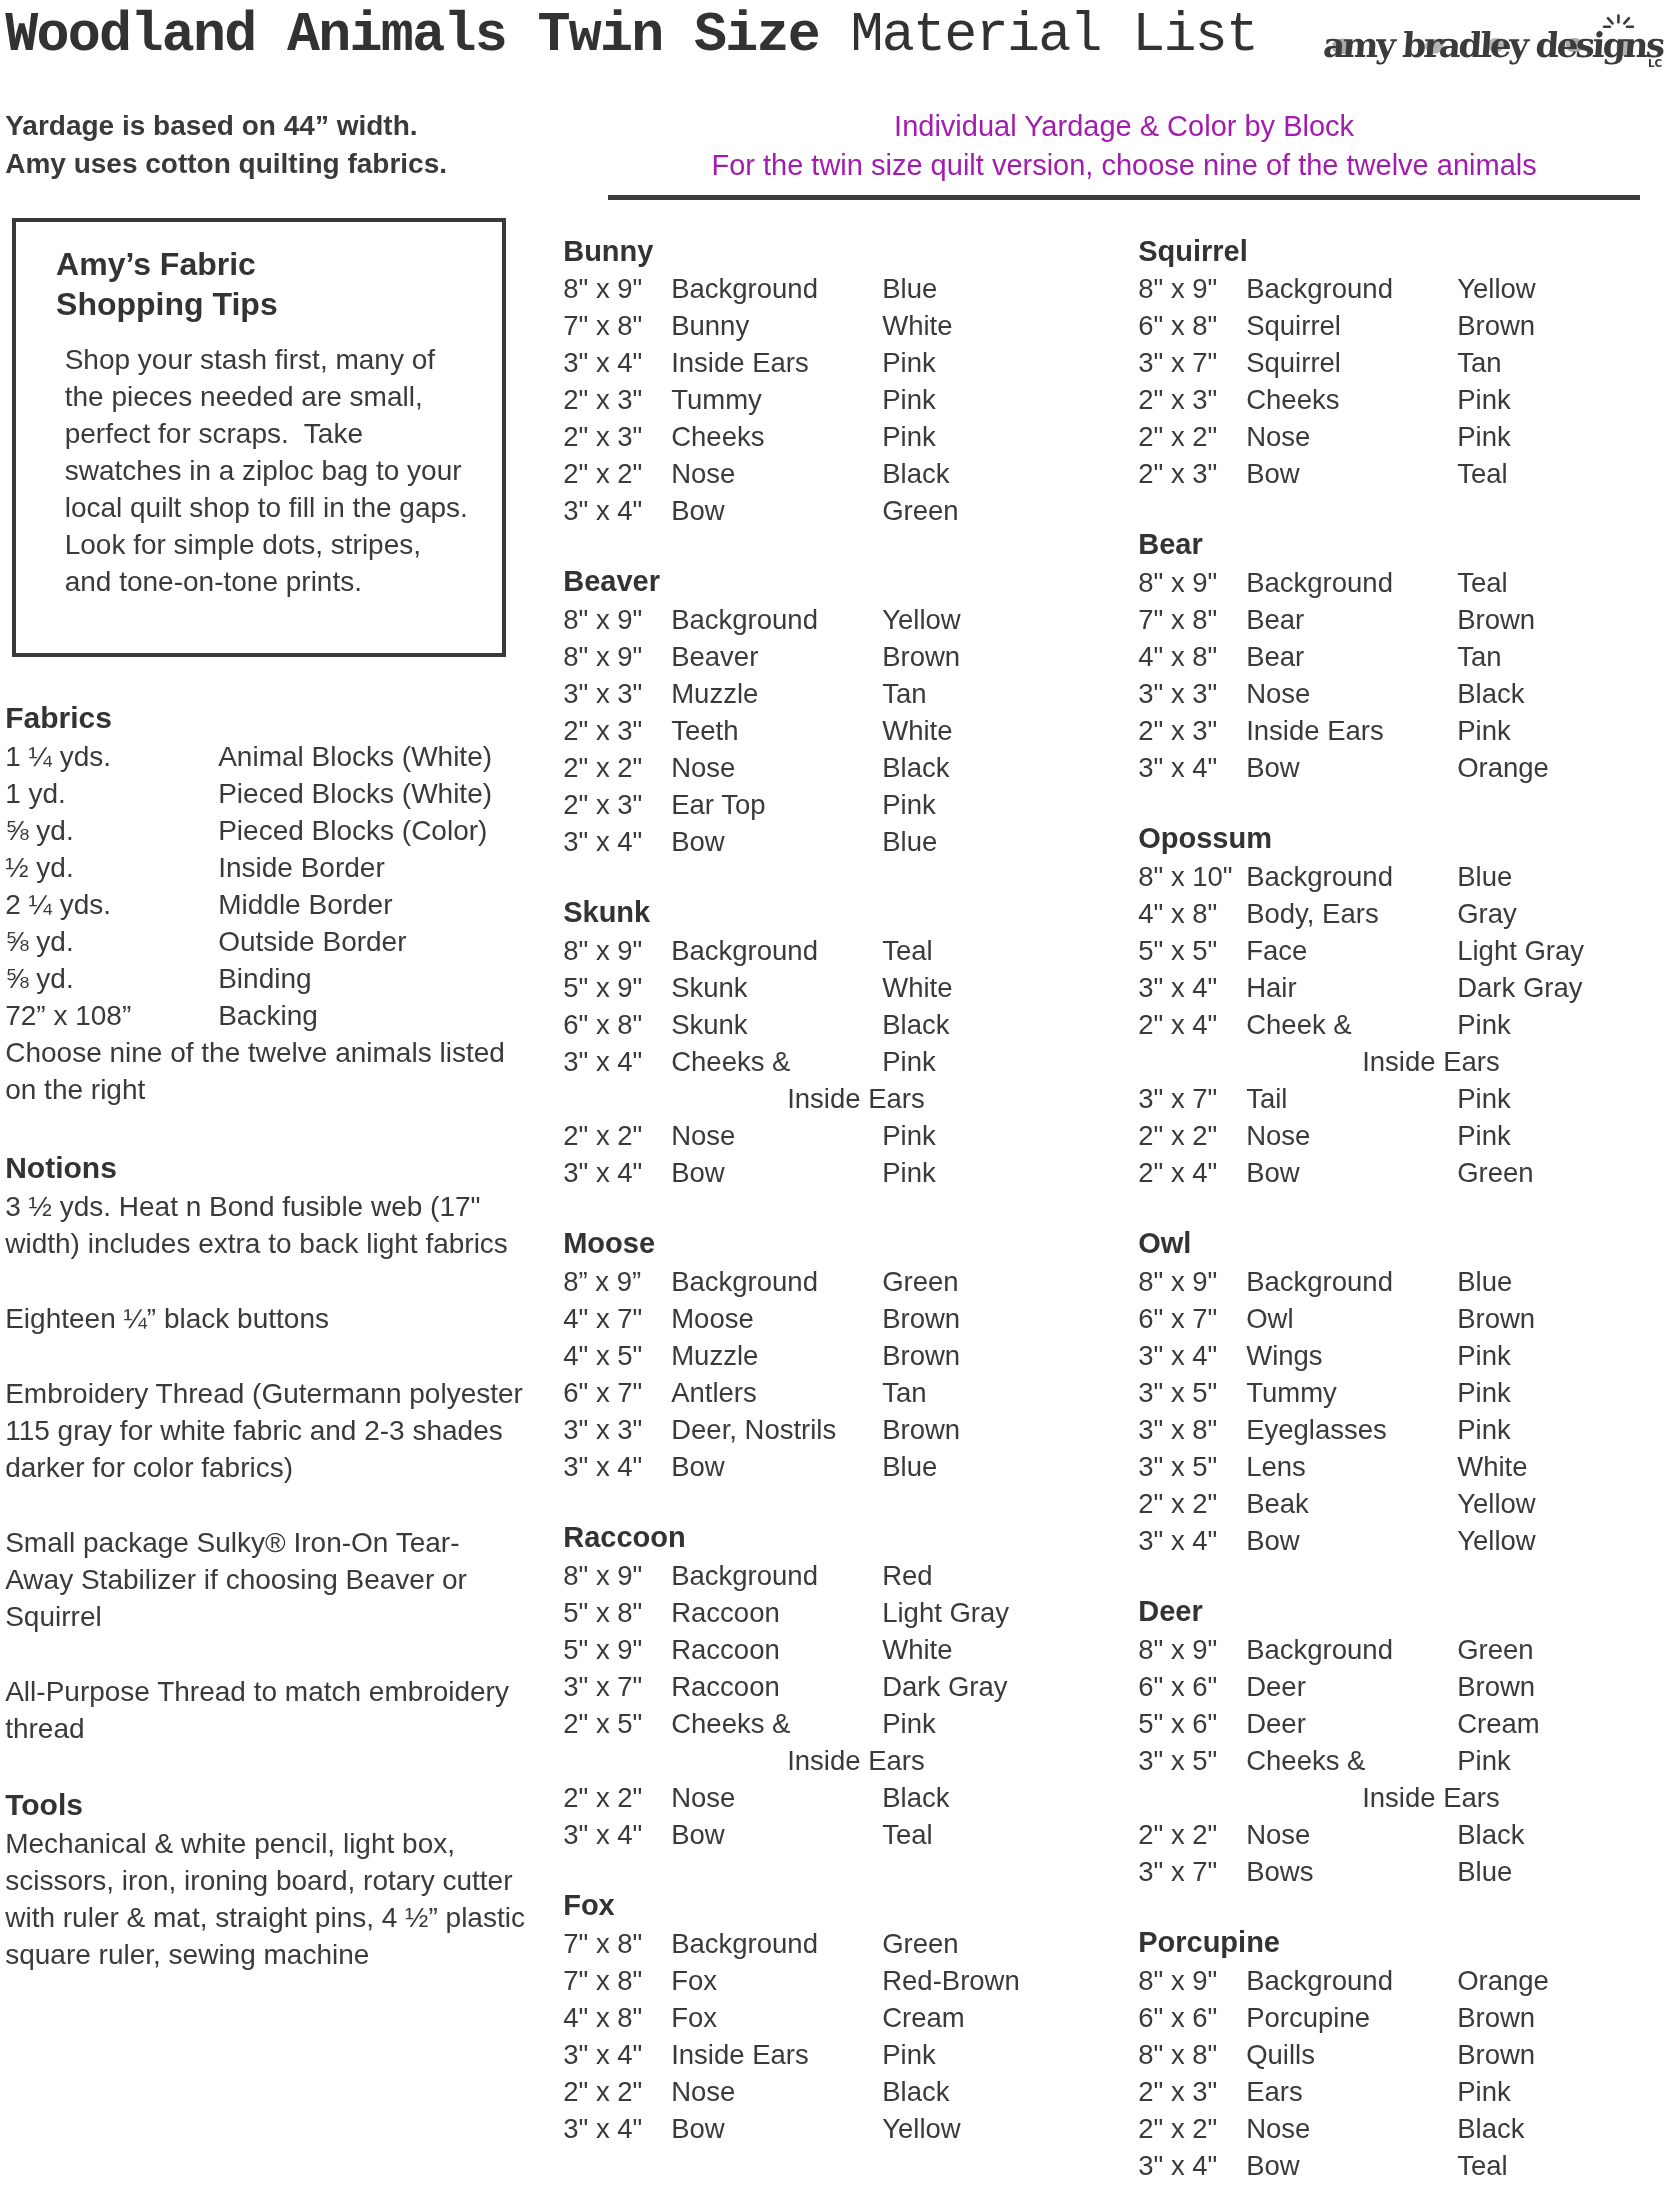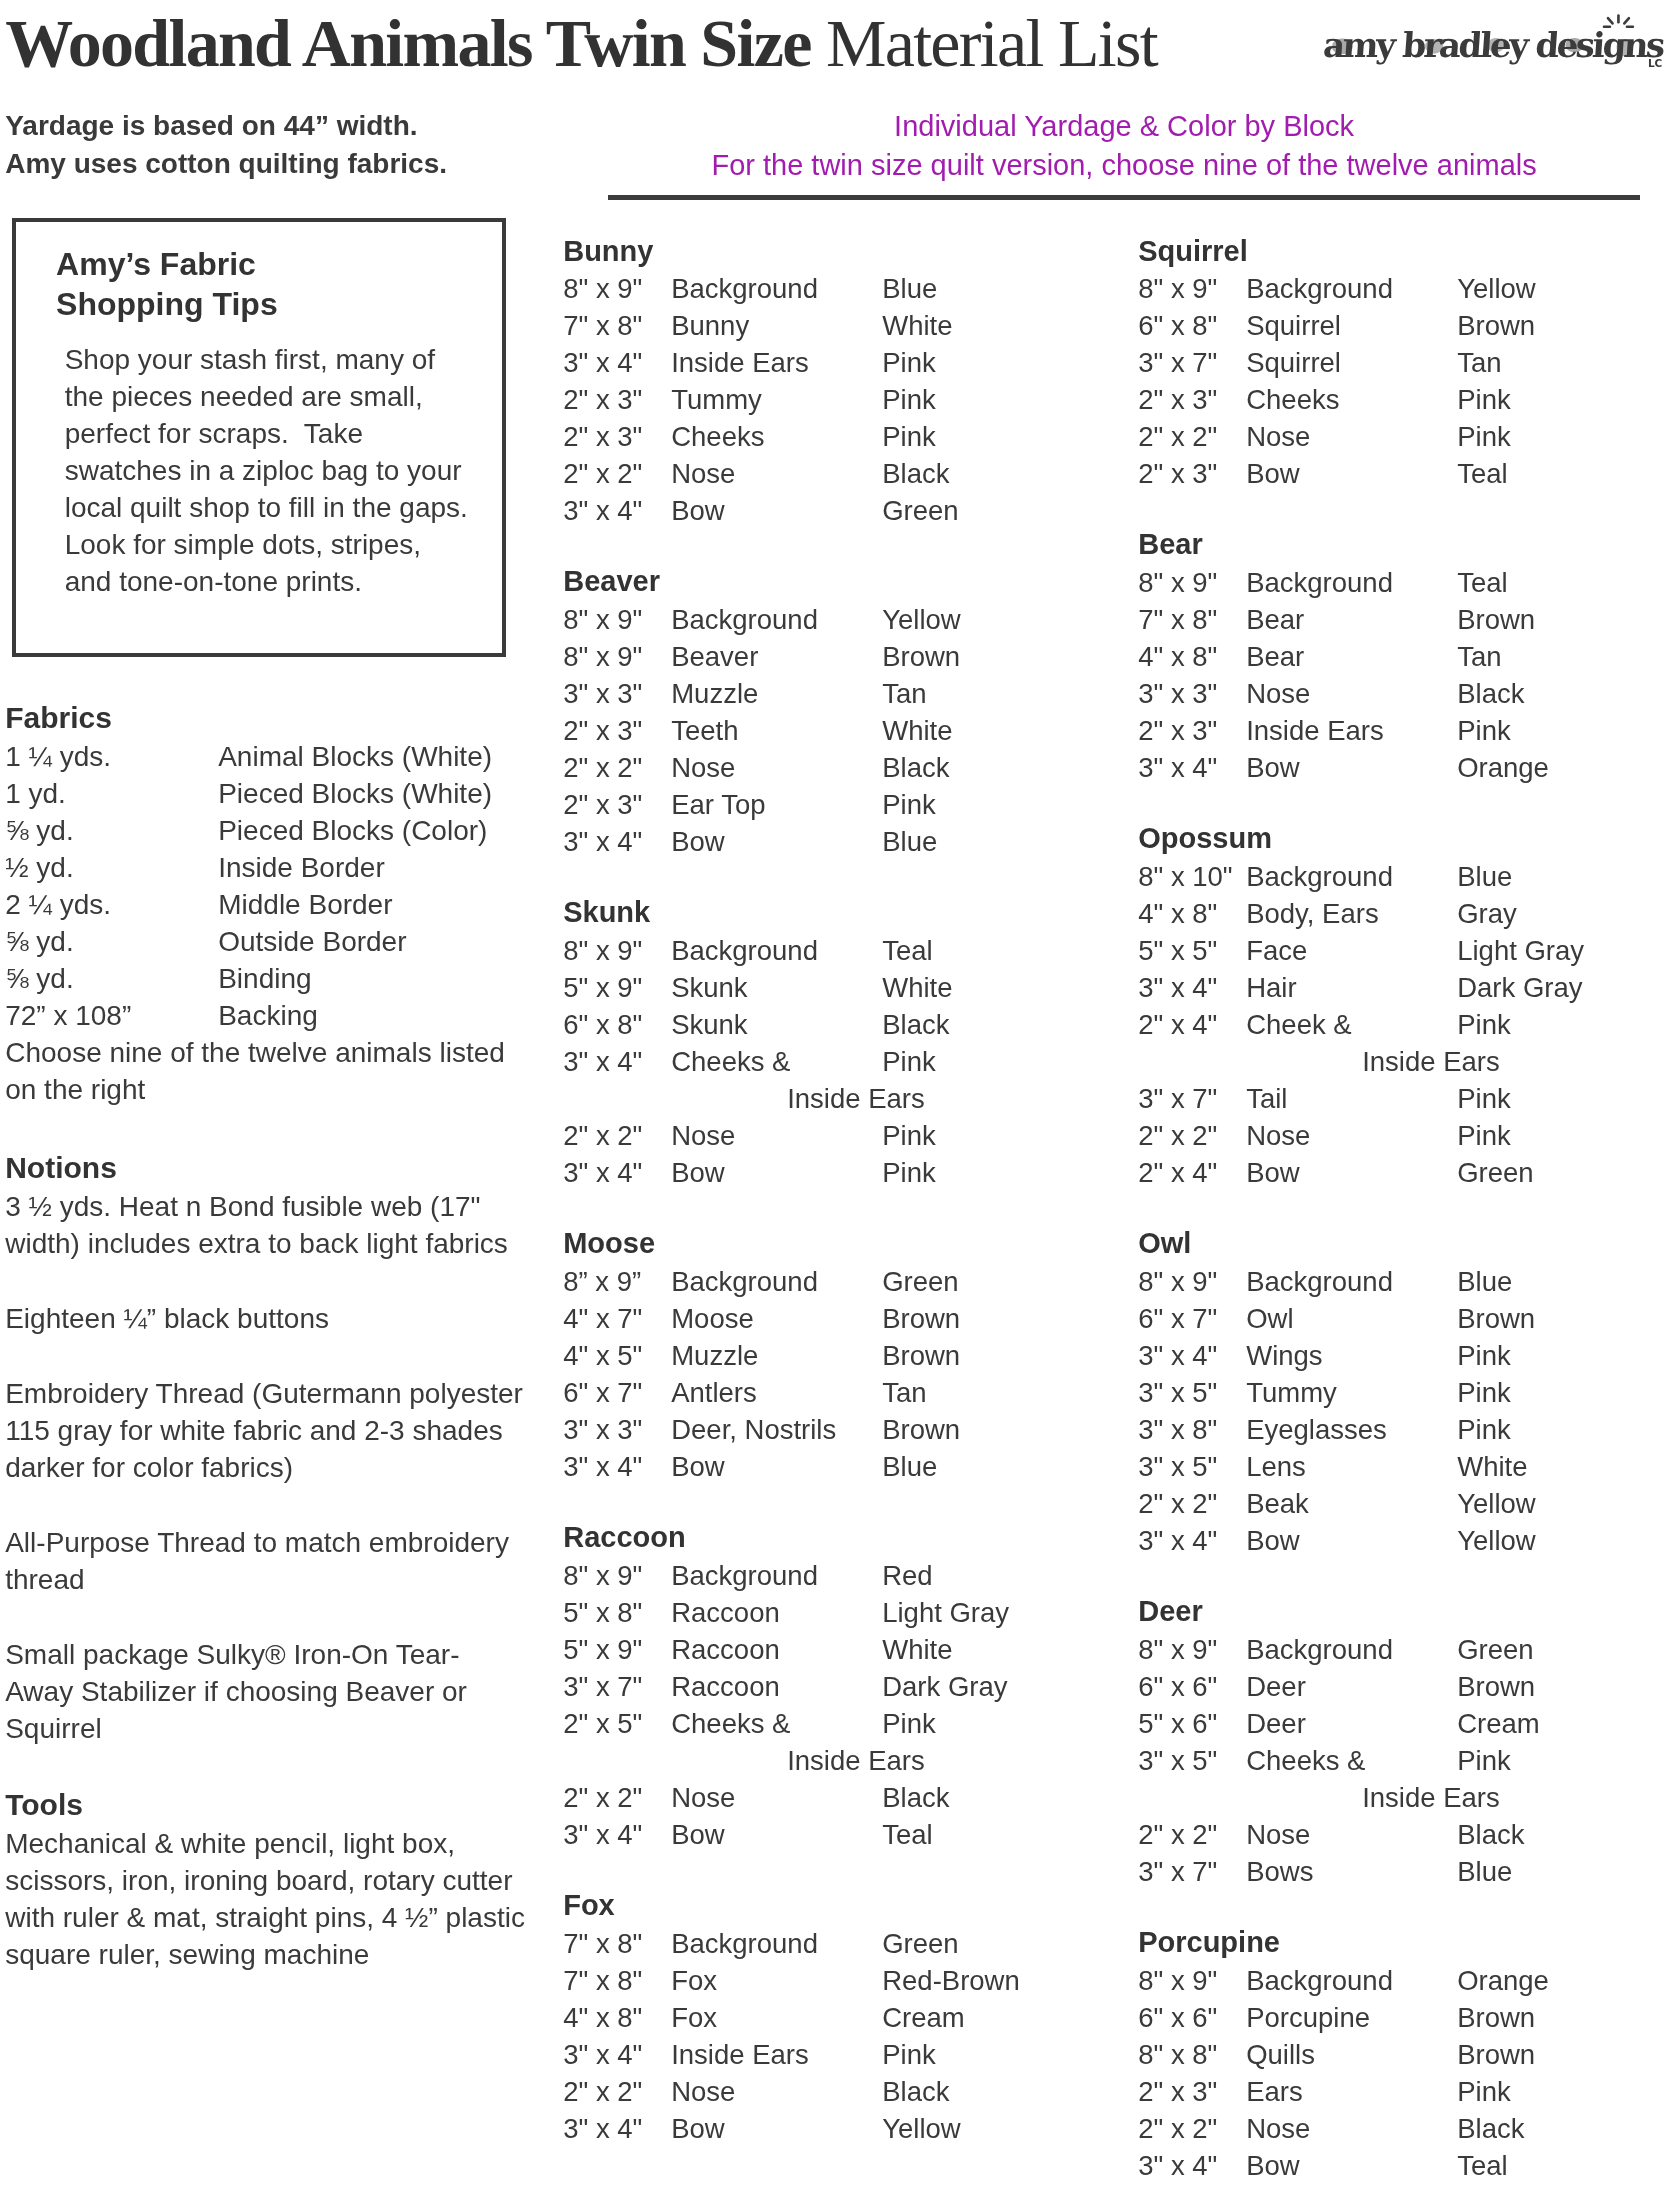--- a/index.html
+++ b/index.html
@@ -8,22 +8,22 @@
     color:#3a3a3a;
     font-family:"Liberation Sans", sans-serif;
     overflow:hidden;
   }
   .page{padding:6.9px 0 0 5.2px;position:relative;}
 
   
   .top{display:flex;justify-content:space-between;align-items:flex-start;padding-right:8.6px;}
   .title{
     margin:0;
-    font-family:Liberation Serif, serif;
-    font-size:68px;line-height:1.06;
+    font-family:Liberation Mono, monospace;
+    font-size:55px;line-height:1.06;
     letter-spacing:-1.7px;
     font-weight:700;color:#323232;
     white-space:nowrap;
   }
   .t-light{font-weight:400;}
   .logo{margin-top:0;flex:0 0 auto;}
 
   
   .subhead-row{display:grid;grid-template-columns:558px 1fr;margin-top:26px;}
   .intro{font-size:28px;line-height:38px;font-weight:bold;}
@@ -139,22 +139,22 @@
             <span class="item">Backing</span>
           </div>
         </div>
       <p class="note">Choose nine of the twelve animals listed on the right</p>
 
       <h2 class="sec">Notions</h2>
       <div id="notions-paras">
           <p class="para">3 ½ yds. Heat n Bond fusible web (17" width) includes extra to back light fabrics</p>
           <p class="para">Eighteen ¼” black buttons</p>
           <p class="para">Embroidery Thread (Gutermann polyester 115 gray for white fabric and 2-3 shades darker for color fabrics)</p>
+          <p class="para">Small package Sulky® Iron-On Tear-Away Stabilizer if choosing Beaver or Squirrel</p>
           <p class="para">All-Purpose Thread to match embroidery thread</p>
-          <p class="para">Small package Sulky® Iron-On Tear-Away Stabilizer if choosing Beaver or Squirrel</p>
         </div>
 
       <h2 class="sec">Tools</h2>
       <p class="last">Mechanical &amp; white pencil, light box, scissors, iron, ironing board, rotary cutter with ruler &amp; mat, straight pins, 4 ½” plastic square ruler, sewing machine</p>
     </div>
 
     <div class="col-animals" id="col-middle">
         <section class="animal">
           <h3 class="animal-name">Bunny</h3>
           <div class="mat-row">

